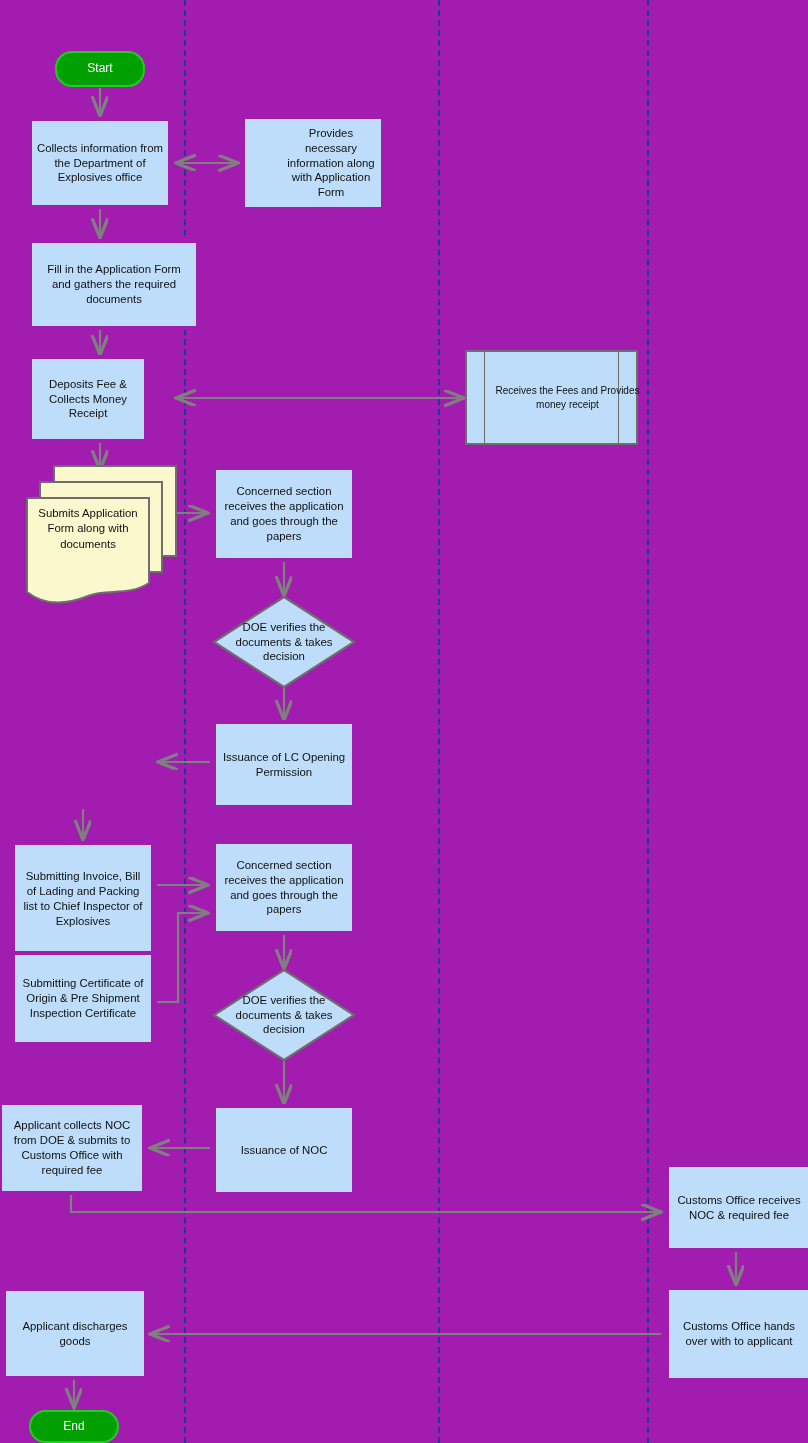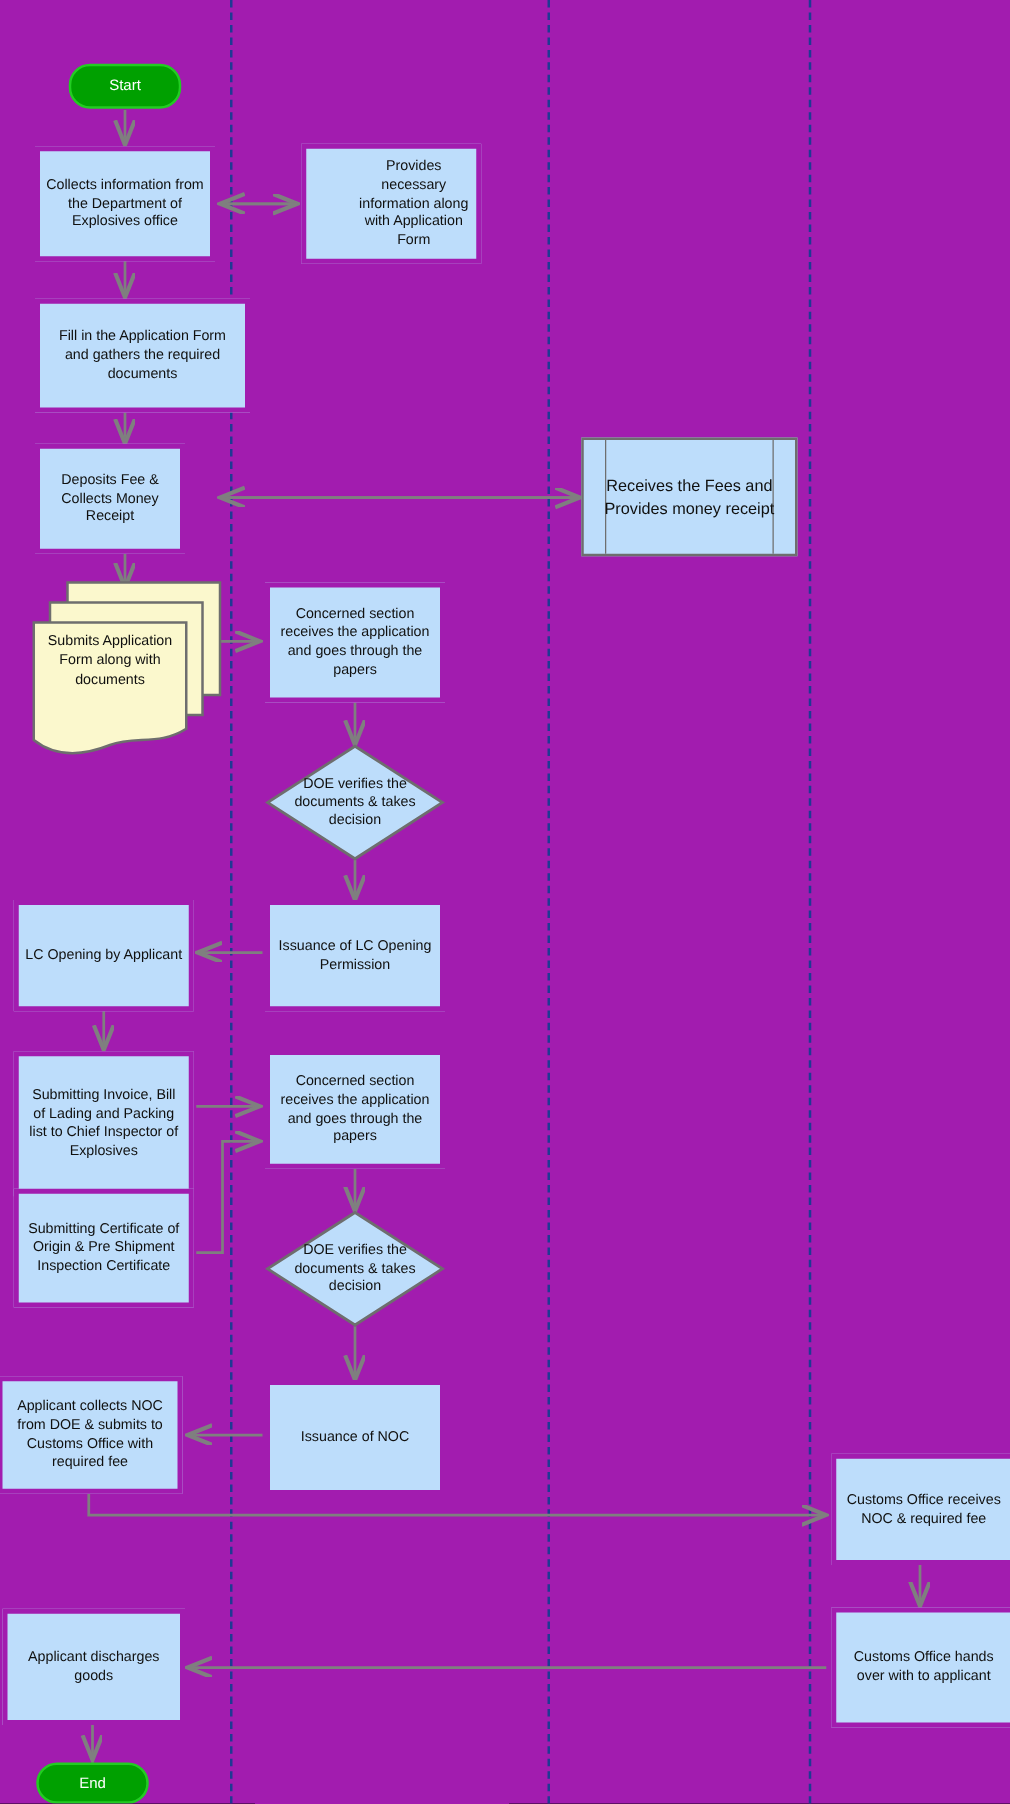--- a/index.html
+++ b/index.html
@@ -34,23 +34,23 @@
   .docstack{position:absolute;}
   .docstack svg{position:absolute;left:0;top:0;}
   .docstack .doclabel{position:absolute;left:4px;top:26px;width:120px;height:78px;
         display:flex;align-items:center;justify-content:center;text-align:center;
         font-size:11.4px;color:#10100f;line-height:1.32;}
 
   
   .subproc{position:absolute;box-sizing:border-box;
            background:#bdddfb;border:2px solid #6e6e6e;}
   .subproc .bar{position:absolute;top:0;bottom:0;width:0;border-left:1.5px solid #6e6e6e;}
-  .subproc .sublabel{position:absolute;left:0;top:0;width:100%;height:100%;
+  .subproc .sublabel{position:absolute;left:16px;top:0;width:100%;height:100%;
         display:flex;align-items:center;justify-content:center;text-align:center;
-        font-size:13px;color:#10100f;line-height:1.32;border-radius:29px;}
+        font-size:10px;color:#10100f;line-height:1.32;border-radius:29px;}
 
   
   .conn{position:absolute;left:0;top:0;width:808px;height:1443px;
         pointer-events:none;overflow:visible;}
 </style>
 </head>
 <body>
 
 <div id="canvas">
 
@@ -139,23 +139,20 @@
 
       <path d="M30,2 L152,2 L152,92 L30,92 Z" fill="#fbf8cd" stroke="#6e6e6e" stroke-width="2"></path>
 
       <path d="M16,18 L138,18 L138,108 L16,108 Z" fill="#fbf8cd" stroke="#6e6e6e" stroke-width="2"></path>
 
       <path d="M3,34 L125,34 L125,119 C103,133 84,124 64,132 C44,140 22,143 3,128 Z" fill="#fbf8cd" stroke="#6e6e6e" stroke-width="2"></path>
     </svg>
     <div class="doclabel">Submits Application Form along with documents</div>
   </div>
 
-  <div class="node proc" style="left:11px;top:720px;width:144px;height:89px;">
-    <span>LC Opening by Applicant</span>
-  </div>
 
   <div class="node proc" style="left:11px;top:841px;width:144px;height:116px;">
     <span>Submitting Invoice, Bill of Lading and Packing list to  Chief Inspector of Explosives</span>
   </div>
 
   <div class="node proc" style="left:11px;top:951px;width:144px;height:95px;">
     <span>Submitting Certificate of Origin &amp; Pre Shipment Inspection Certificate</span>
   </div>
 
   <div class="node proc" style="left:-2px;top:1101px;width:148px;height:94px;">

